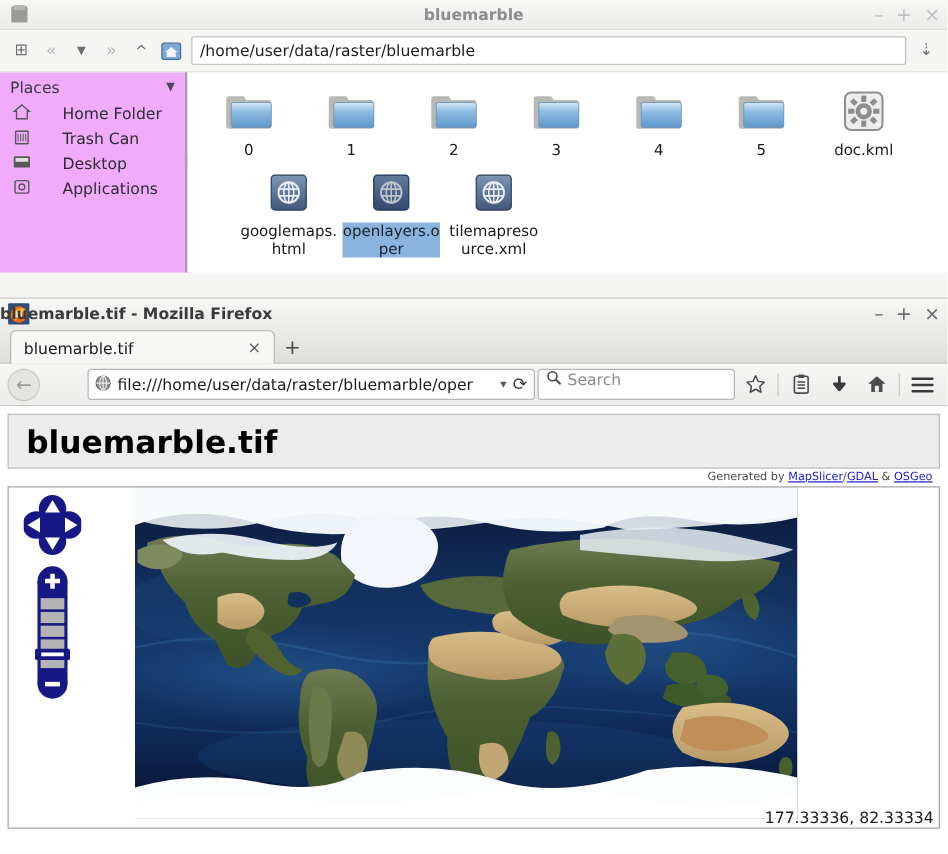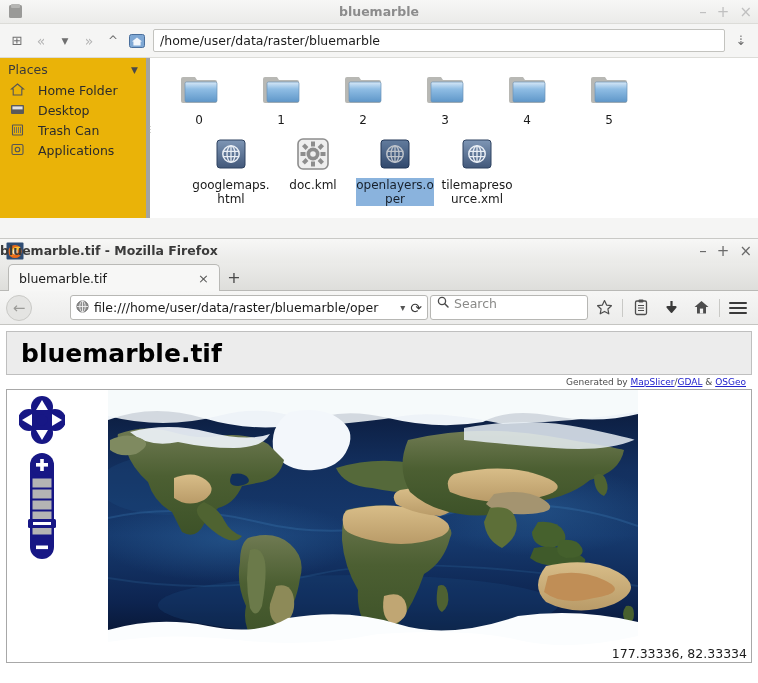--- a/index.html
+++ b/index.html
@@ -61,31 +61,31 @@
   .tb-btn.dim { color: #b4b4b4; }
   .fm-path {
     flex: 1; height: 23px; background: #ffffff;
     border: 1px solid #c3c3bf; border-radius: 2px;
     display: flex; align-items: center; padding: 0 6px;
     font-size: 12.5px; color: #1c1c1c; margin: 0 3px;
   }
 
   .fm-body { display: flex; height: 160px; }
   .fm-sidebar {
-    width: 150px; background: #eab308;
-    border-right: 4px solid #a3a3a3;
+    width: 150px; background: #f0abfc;
+    border-right: 2px solid #a3a3a3;
     display: flex; flex-direction: column;
   }
   .places-hdr {
     display: flex; align-items: center; justify-content: space-between;
     padding: 4px 8px 3px 8px; font-size: 12.5px; color: #3a3a3a;
   }
   .places-list { padding: 0 0 0 4px; }
   .place-item {
-    display: flex; align-items: center; gap: 12px;
+    display: flex; align-items: center; gap: 24px;
     padding: 2px 6px; font-size: 12.5px; color: #2c2c2c; cursor: default;
   }
   .place-ico { width: 16px; height: 16px; flex: none; }
 
   .fm-content {
     flex: 1; background: #ffffff; position: relative;
     padding: 6px 0 0 0;
   }
   .icon-grid {
     display: flex; flex-wrap: wrap; align-content: flex-start;
@@ -269,34 +269,34 @@
           <span class="place-ico">
             <svg width="15" height="15" viewBox="0 0 15 15">
                 <path d="M7.5 2 L13.5 7 L11.8 7 L11.8 13 L3.2 13 L3.2 7 L1.5 7 Z" fill="none" stroke="#555" stroke-width="1.1"></path>
               </svg>
           </span>
           <span>Home Folder</span>
         </div>
         <div class="place-item">
           <span class="place-ico">
             <svg width="15" height="15" viewBox="0 0 15 15">
+                <rect x="2.5" y="3" width="10" height="10" rx="0.5" fill="none" stroke="#555" stroke-width="1.1"></rect>
+                <path d="M4.5 5v6M6.5 5v6M8.5 5v6M10.5 5v6" stroke="#666" stroke-width="0.9"></path>
+              </svg>
+          </span>
+          <span>Trash Can</span>
+        </div>
+        <div class="place-item">
+          <span class="place-ico">
+            <svg width="15" height="15" viewBox="0 0 15 15">
                 <rect x="1" y="3" width="13" height="9" rx="1" fill="#5a5a5a"></rect>
                 <rect x="2.4" y="4.4" width="10.2" height="3" fill="#e0e0e0"></rect>
               </svg>
           </span>
           <span>Desktop</span>
-        </div>
-        <div class="place-item">
-          <span class="place-ico">
-            <svg width="15" height="15" viewBox="0 0 15 15">
-                <rect x="2.5" y="3" width="10" height="10" rx="0.5" fill="none" stroke="#555" stroke-width="1.1"></rect>
-                <path d="M4.5 5v6M6.5 5v6M8.5 5v6M10.5 5v6" stroke="#666" stroke-width="0.9"></path>
-              </svg>
-          </span>
-          <span>Trash Can</span>
         </div>
         <div class="place-item">
           <span class="place-ico">
             <svg width="15" height="15" viewBox="0 0 15 15">
                 <rect x="2" y="2.5" width="11" height="10" rx="1.5" fill="none" stroke="#555" stroke-width="1.1"></rect>
                 <circle cx="7.5" cy="7.5" r="2.3" fill="none" stroke="#555" stroke-width="1.1"></circle>
               </svg>
           </span>
           <span>Applications</span>
         </div>
@@ -363,36 +363,20 @@
         </div>
 
         <div class="icon-cell">
           <span class="icon-glyph">
             <svg width="40" height="36" viewBox="0 0 40 36">
               <path d="M4 6 h12 l2 3 h18 a2 2 0 0 1 2 2 v19 a2 2 0 0 1 -2 2 H4 a2 2 0 0 1 -2 -2 V8 a2 2 0 0 1 2 -2 z" fill="#b8b8b4"></path>
               <rect x="6" y="11" width="32" height="20" rx="1.5" fill="url(#fg0)" stroke="#6b93b8" stroke-width="0.7"></rect>
             </svg>
           </span>
           <span class="icon-label">5</span>
-        </div>
-
-        <div class="icon-cell" style="margin-left:32px;">
-          <span class="icon-glyph">
-            <svg width="30" height="30" viewBox="0 0 30 30">
-              <linearGradient id="wg" x1="0" y1="0" x2="0" y2="1">
-                  <stop offset="0" stop-color="#7e96b5"></stop>
-                  <stop offset="1" stop-color="#42587a"></stop>
-                </linearGradient>
-              <rect x="1" y="1" width="28" height="28" rx="3" fill="url(#wg)" stroke="#2e4260"></rect>
-              <circle cx="15" cy="15" r="8.2" fill="none" stroke="#e9eef5" stroke-width="1.5"></circle>
-              <ellipse cx="15" cy="15" rx="4" ry="8.2" fill="none" stroke="#e9eef5" stroke-width="1.3"></ellipse>
-              <path d="M6.9 12.3h16.2M6.9 17.7h16.2M15 6.8v16.4" stroke="#e9eef5" stroke-width="1.3"></path>
-            </svg>
-          </span>
-          <span class="icon-label">googlemaps.html</span>
         </div>
 
         <div class="icon-cell">
           <span class="icon-glyph">
             <svg width="36" height="36" viewBox="0 0 36 36">
               <rect x="3" y="3" width="30" height="30" rx="5" fill="#eeeeee" stroke="#8d8d8d" stroke-width="1.6"></rect>
               <g fill="#8d8d8d">
                 <circle cx="18" cy="18" r="6.5"></circle>
                 <rect x="16" y="5.5" width="4" height="5"></rect>
                   <rect x="16" y="25.5" width="4" height="5"></rect>
@@ -400,20 +384,36 @@
                   <rect x="25.5" y="16" width="5" height="4"></rect>
                 <rect x="8.2" y="8.2" width="4" height="5" transform="rotate(-45 10.2 10.7)"></rect>
                 <rect x="23.8" y="22.8" width="4" height="5" transform="rotate(-45 25.8 25.3)"></rect>
                 <rect x="23.8" y="8.2" width="4" height="5" transform="rotate(45 25.8 10.7)"></rect>
                 <rect x="8.2" y="22.8" width="4" height="5" transform="rotate(45 10.2 25.3)"></rect>
               </g>
               <circle cx="18" cy="18" r="2.8" fill="#eeeeee"></circle>
             </svg>
           </span>
           <span class="icon-label">doc.kml</span>
+        </div>
+
+        <div class="icon-cell" style="margin-left:32px;">
+          <span class="icon-glyph">
+            <svg width="30" height="30" viewBox="0 0 30 30">
+              <linearGradient id="wg" x1="0" y1="0" x2="0" y2="1">
+                  <stop offset="0" stop-color="#7e96b5"></stop>
+                  <stop offset="1" stop-color="#42587a"></stop>
+                </linearGradient>
+              <rect x="1" y="1" width="28" height="28" rx="3" fill="url(#wg)" stroke="#2e4260"></rect>
+              <circle cx="15" cy="15" r="8.2" fill="none" stroke="#e9eef5" stroke-width="1.5"></circle>
+              <ellipse cx="15" cy="15" rx="4" ry="8.2" fill="none" stroke="#e9eef5" stroke-width="1.3"></ellipse>
+              <path d="M6.9 12.3h16.2M6.9 17.7h16.2M15 6.8v16.4" stroke="#e9eef5" stroke-width="1.3"></path>
+            </svg>
+          </span>
+          <span class="icon-label">googlemaps.html</span>
         </div>
 
         <div class="icon-cell selected">
           <span class="icon-glyph">
             <svg width="30" height="30" viewBox="0 0 30 30">
               <rect x="1" y="1" width="28" height="28" rx="3" fill="url(#wg)" stroke="#2e4260"></rect>
               <circle cx="15" cy="15" r="8.2" fill="none" stroke="#e9eef5" stroke-width="1.5"></circle>
               <ellipse cx="15" cy="15" rx="4" ry="8.2" fill="none" stroke="#e9eef5" stroke-width="1.3"></ellipse>
               <path d="M6.9 12.3h16.2M6.9 17.7h16.2M15 6.8v16.4" stroke="#e9eef5" stroke-width="1.3"></path>
             </svg>

